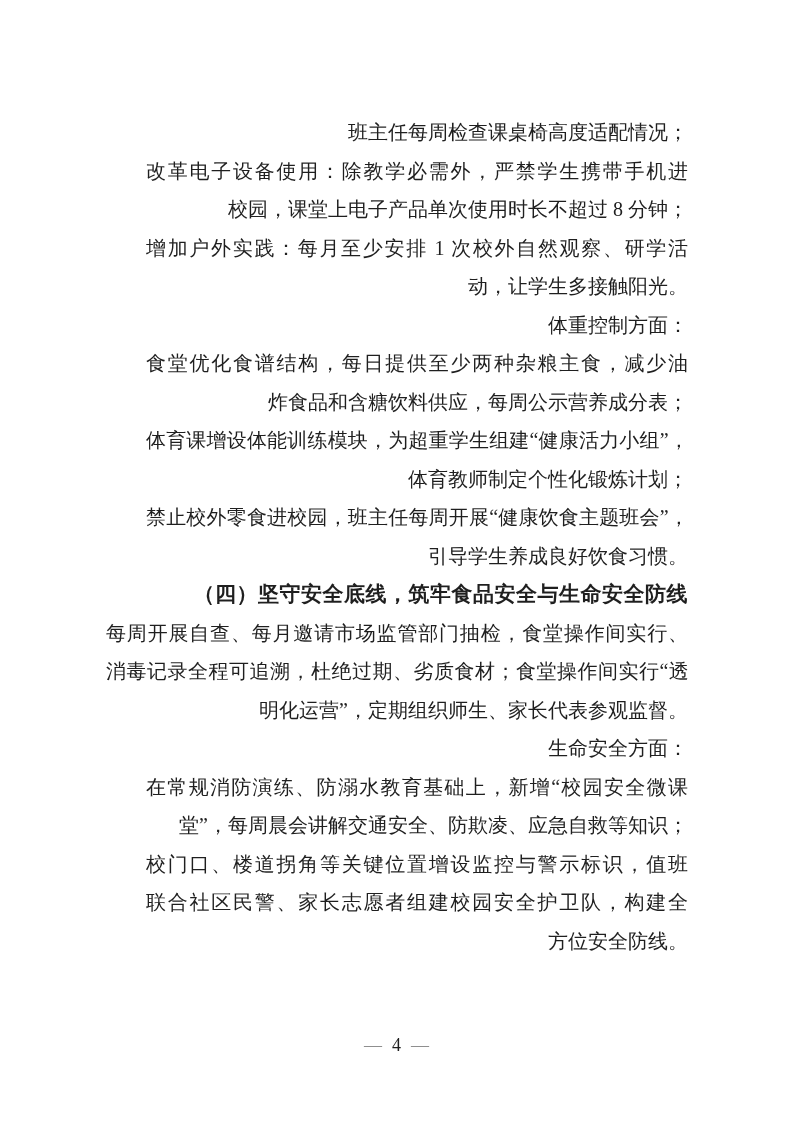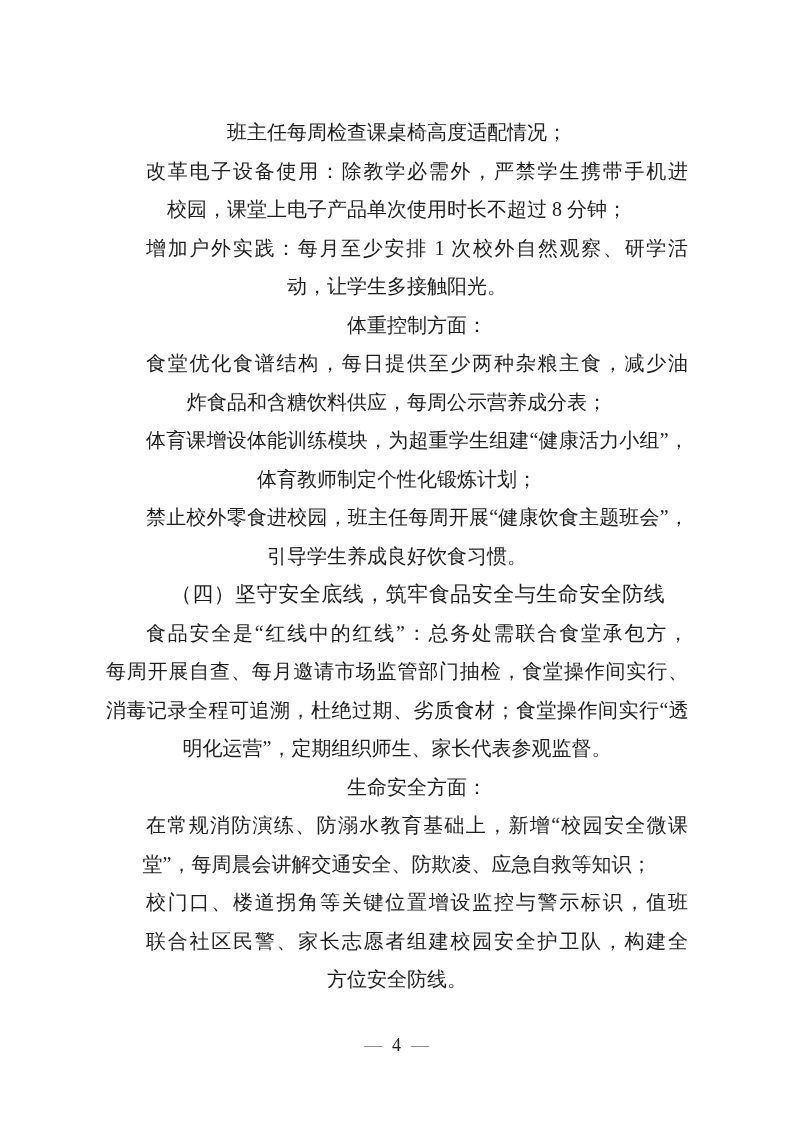--- a/index.html
+++ b/index.html
@@ -19,31 +19,31 @@
   .doc-body {
     position: absolute;
     left: 106px;
     top: 113px;
     width: 582px;
   }
   .line {
     min-height: 38.5px;
     line-height: 38.5px;
     font-size: 20px;
-    text-align: center;
+    text-align: right;
     white-space: normal;
   }
   .line.indent { text-indent: 2em; }
   .line.just {
     text-align: justify;
     text-align-last: justify;
   }
   .line.tight { letter-spacing: -0.8px; }
   .line.heading {
-    font-weight: normal;
+    font-weight: bold;
     font-size: 21px;
     letter-spacing: 0.5px;
   }
   .page-footer {
     position: absolute;
     left: 0;
     top: 1034px;
     width: 100%;
     text-align: center;
     font-size: 18px;
@@ -71,21 +71,20 @@
       <div class="line indent just">增加户外实践：每月至少安排 1 次校外自然观察、研学活</div>
       <div class="line">动，让学生多接触阳光。</div>
       <div class="line indent">体重控制方面：</div>
       <div class="line indent just">食堂优化食谱结构，每日提供至少两种杂粮主食，减少油</div>
       <div class="line">炸食品和含糖饮料供应，每周公示营养成分表；</div>
       <div class="line indent just tight">体育课增设体能训练模块，为超重学生组建“健康活力小组”，</div>
       <div class="line">体育教师制定个性化锻炼计划；</div>
       <div class="line indent just tight">禁止校外零食进校园，班主任每周开展“健康饮食主题班会”，</div>
       <div class="line">引导学生养成良好饮食习惯。</div>
       <div class="line indent heading">（四）坚守安全底线，筑牢食品安全与生命安全防线</div>
-      <div class="line indent just">食品安全是“红线中的红线”：总务处需联合食堂承包方，</div>
       <div class="line just">每周开展自查、每月邀请市场监管部门抽检，食堂操作间实行、</div>
       <div class="line just tight">消毒记录全程可追溯，杜绝过期、劣质食材；食堂操作间实行“透</div>
       <div class="line">明化运营”，定期组织师生、家长代表参观监督。</div>
       <div class="line indent">生命安全方面：</div>
       <div class="line indent just">在常规消防演练、防溺水教育基础上，新增“校园安全微课</div>
       <div class="line">堂”，每周晨会讲解交通安全、防欺凌、应急自救等知识；</div>
       <div class="line indent just">校门口、楼道拐角等关键位置增设监控与警示标识，值班</div>
       <div class="line indent just">联合社区民警、家长志愿者组建校园安全护卫队，构建全</div>
       <div class="line">方位安全防线。</div>
     </div>

